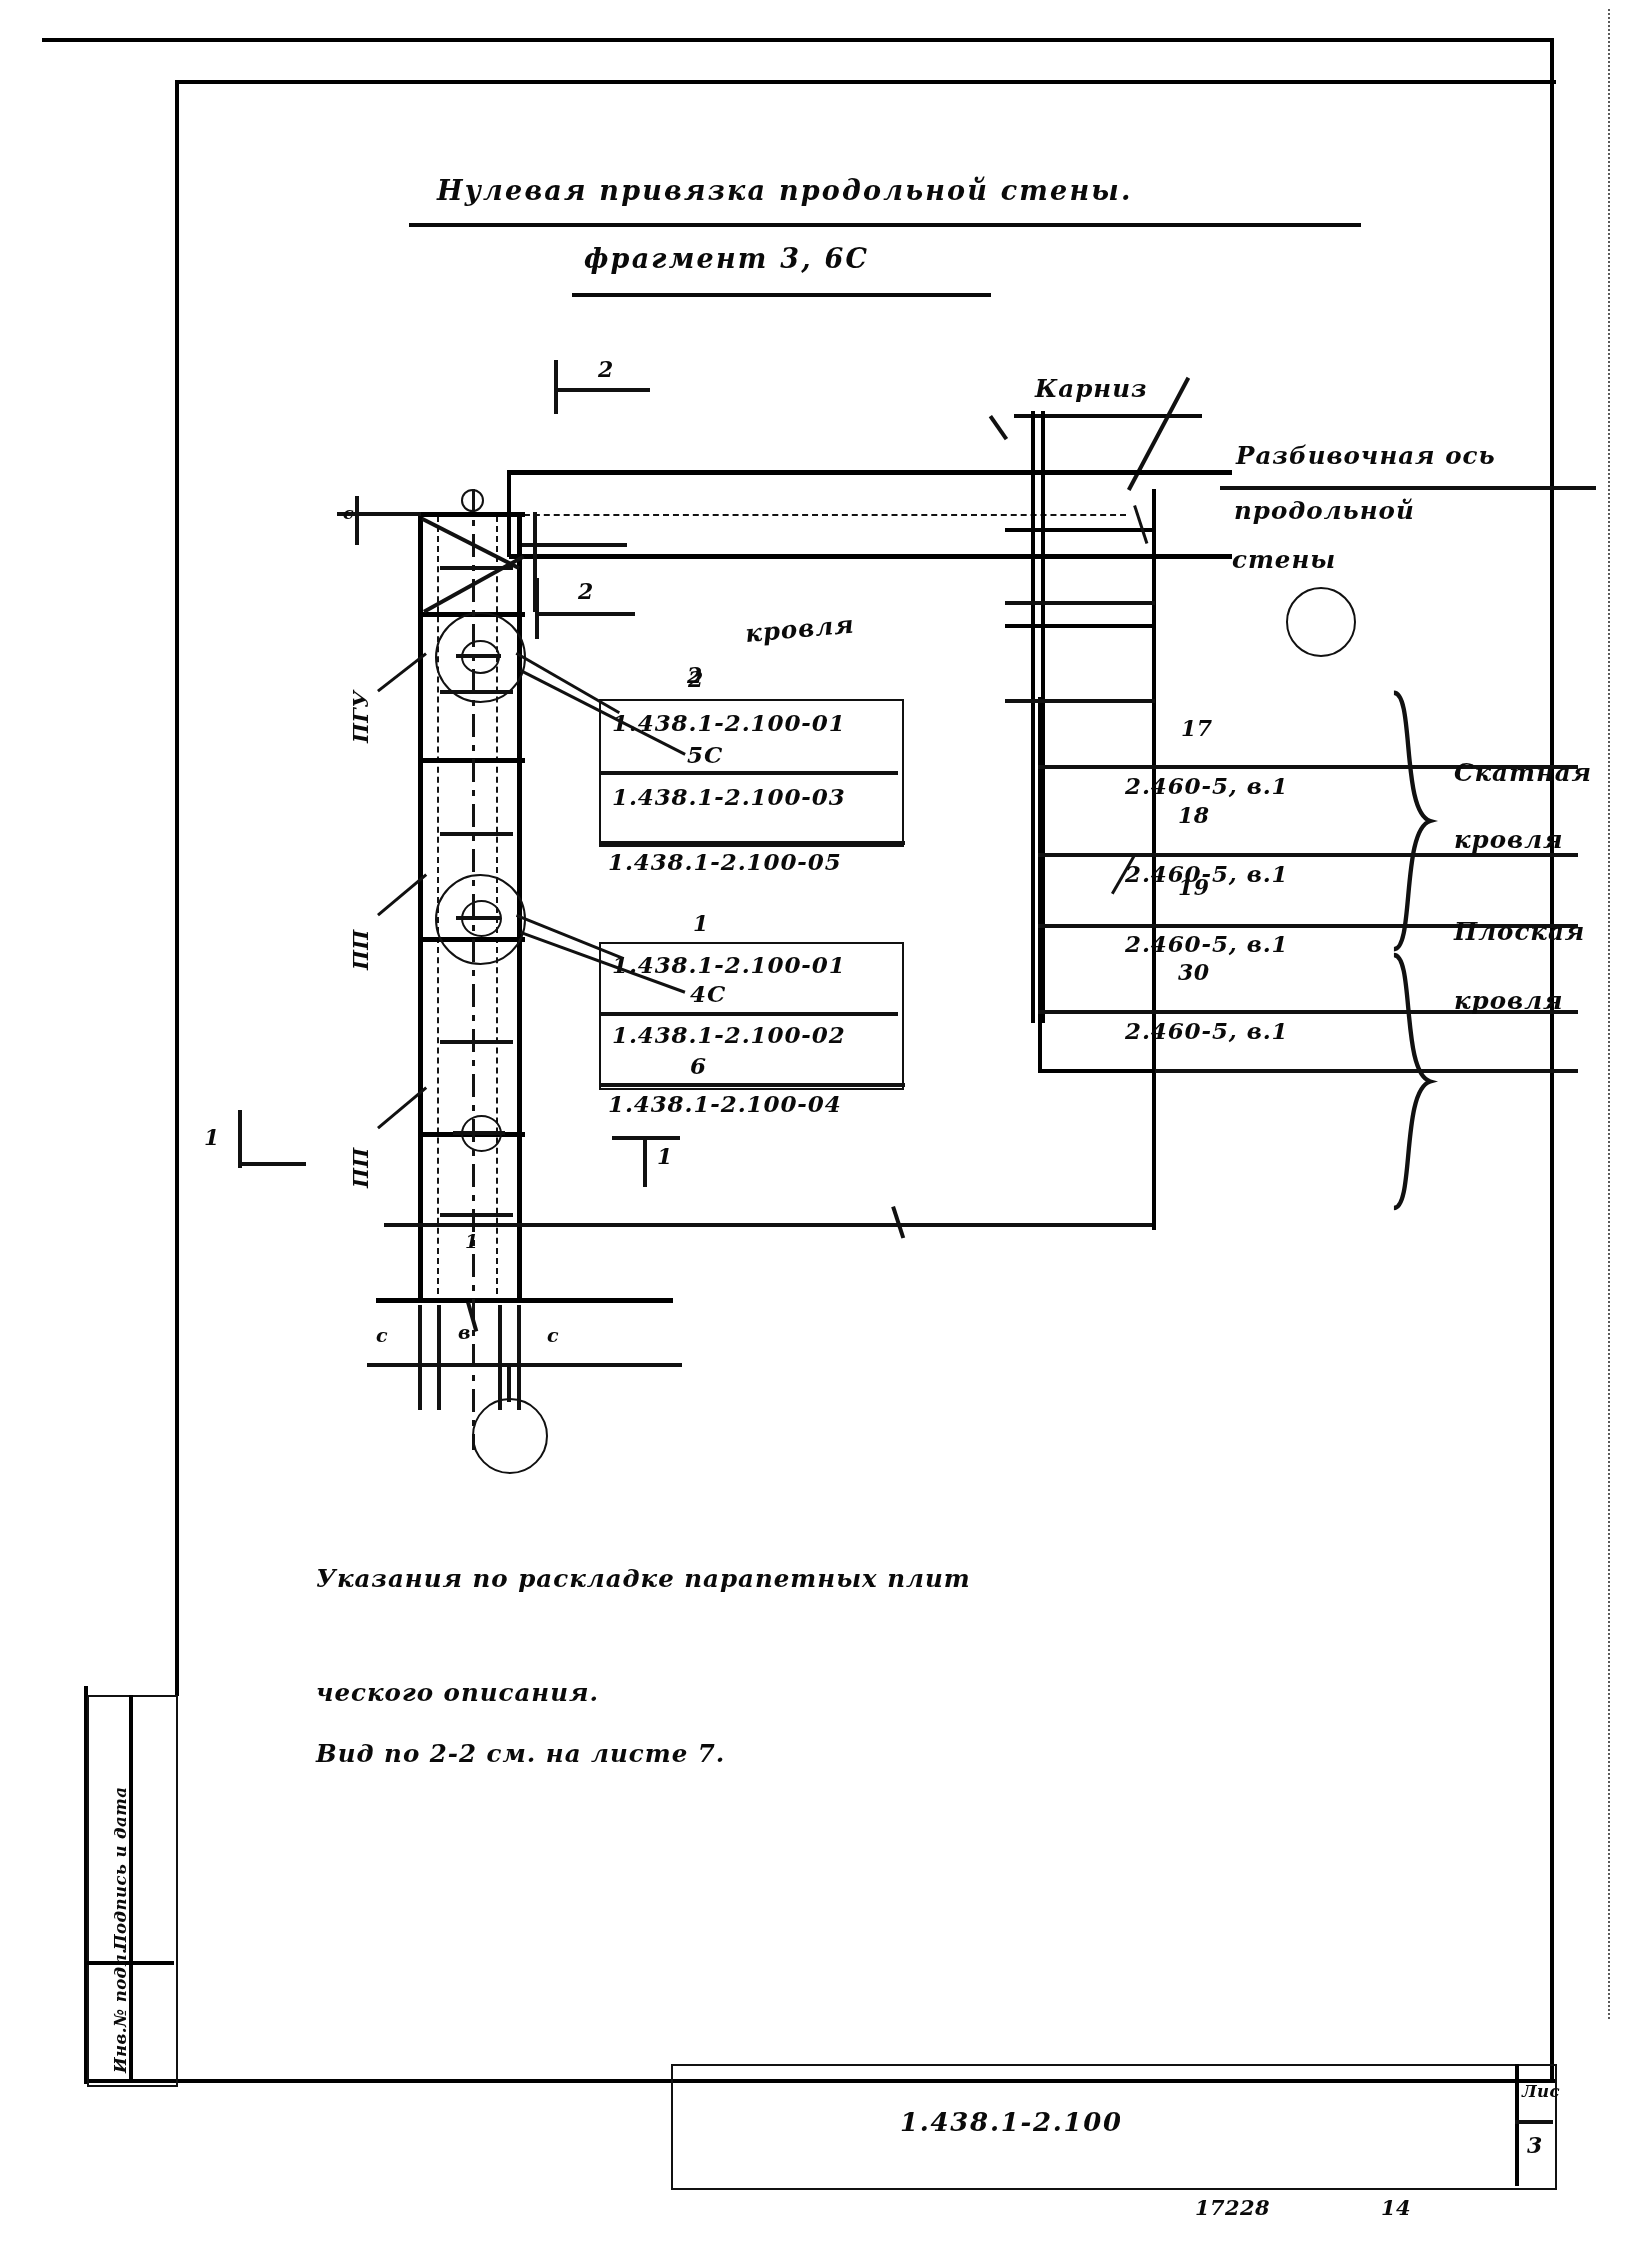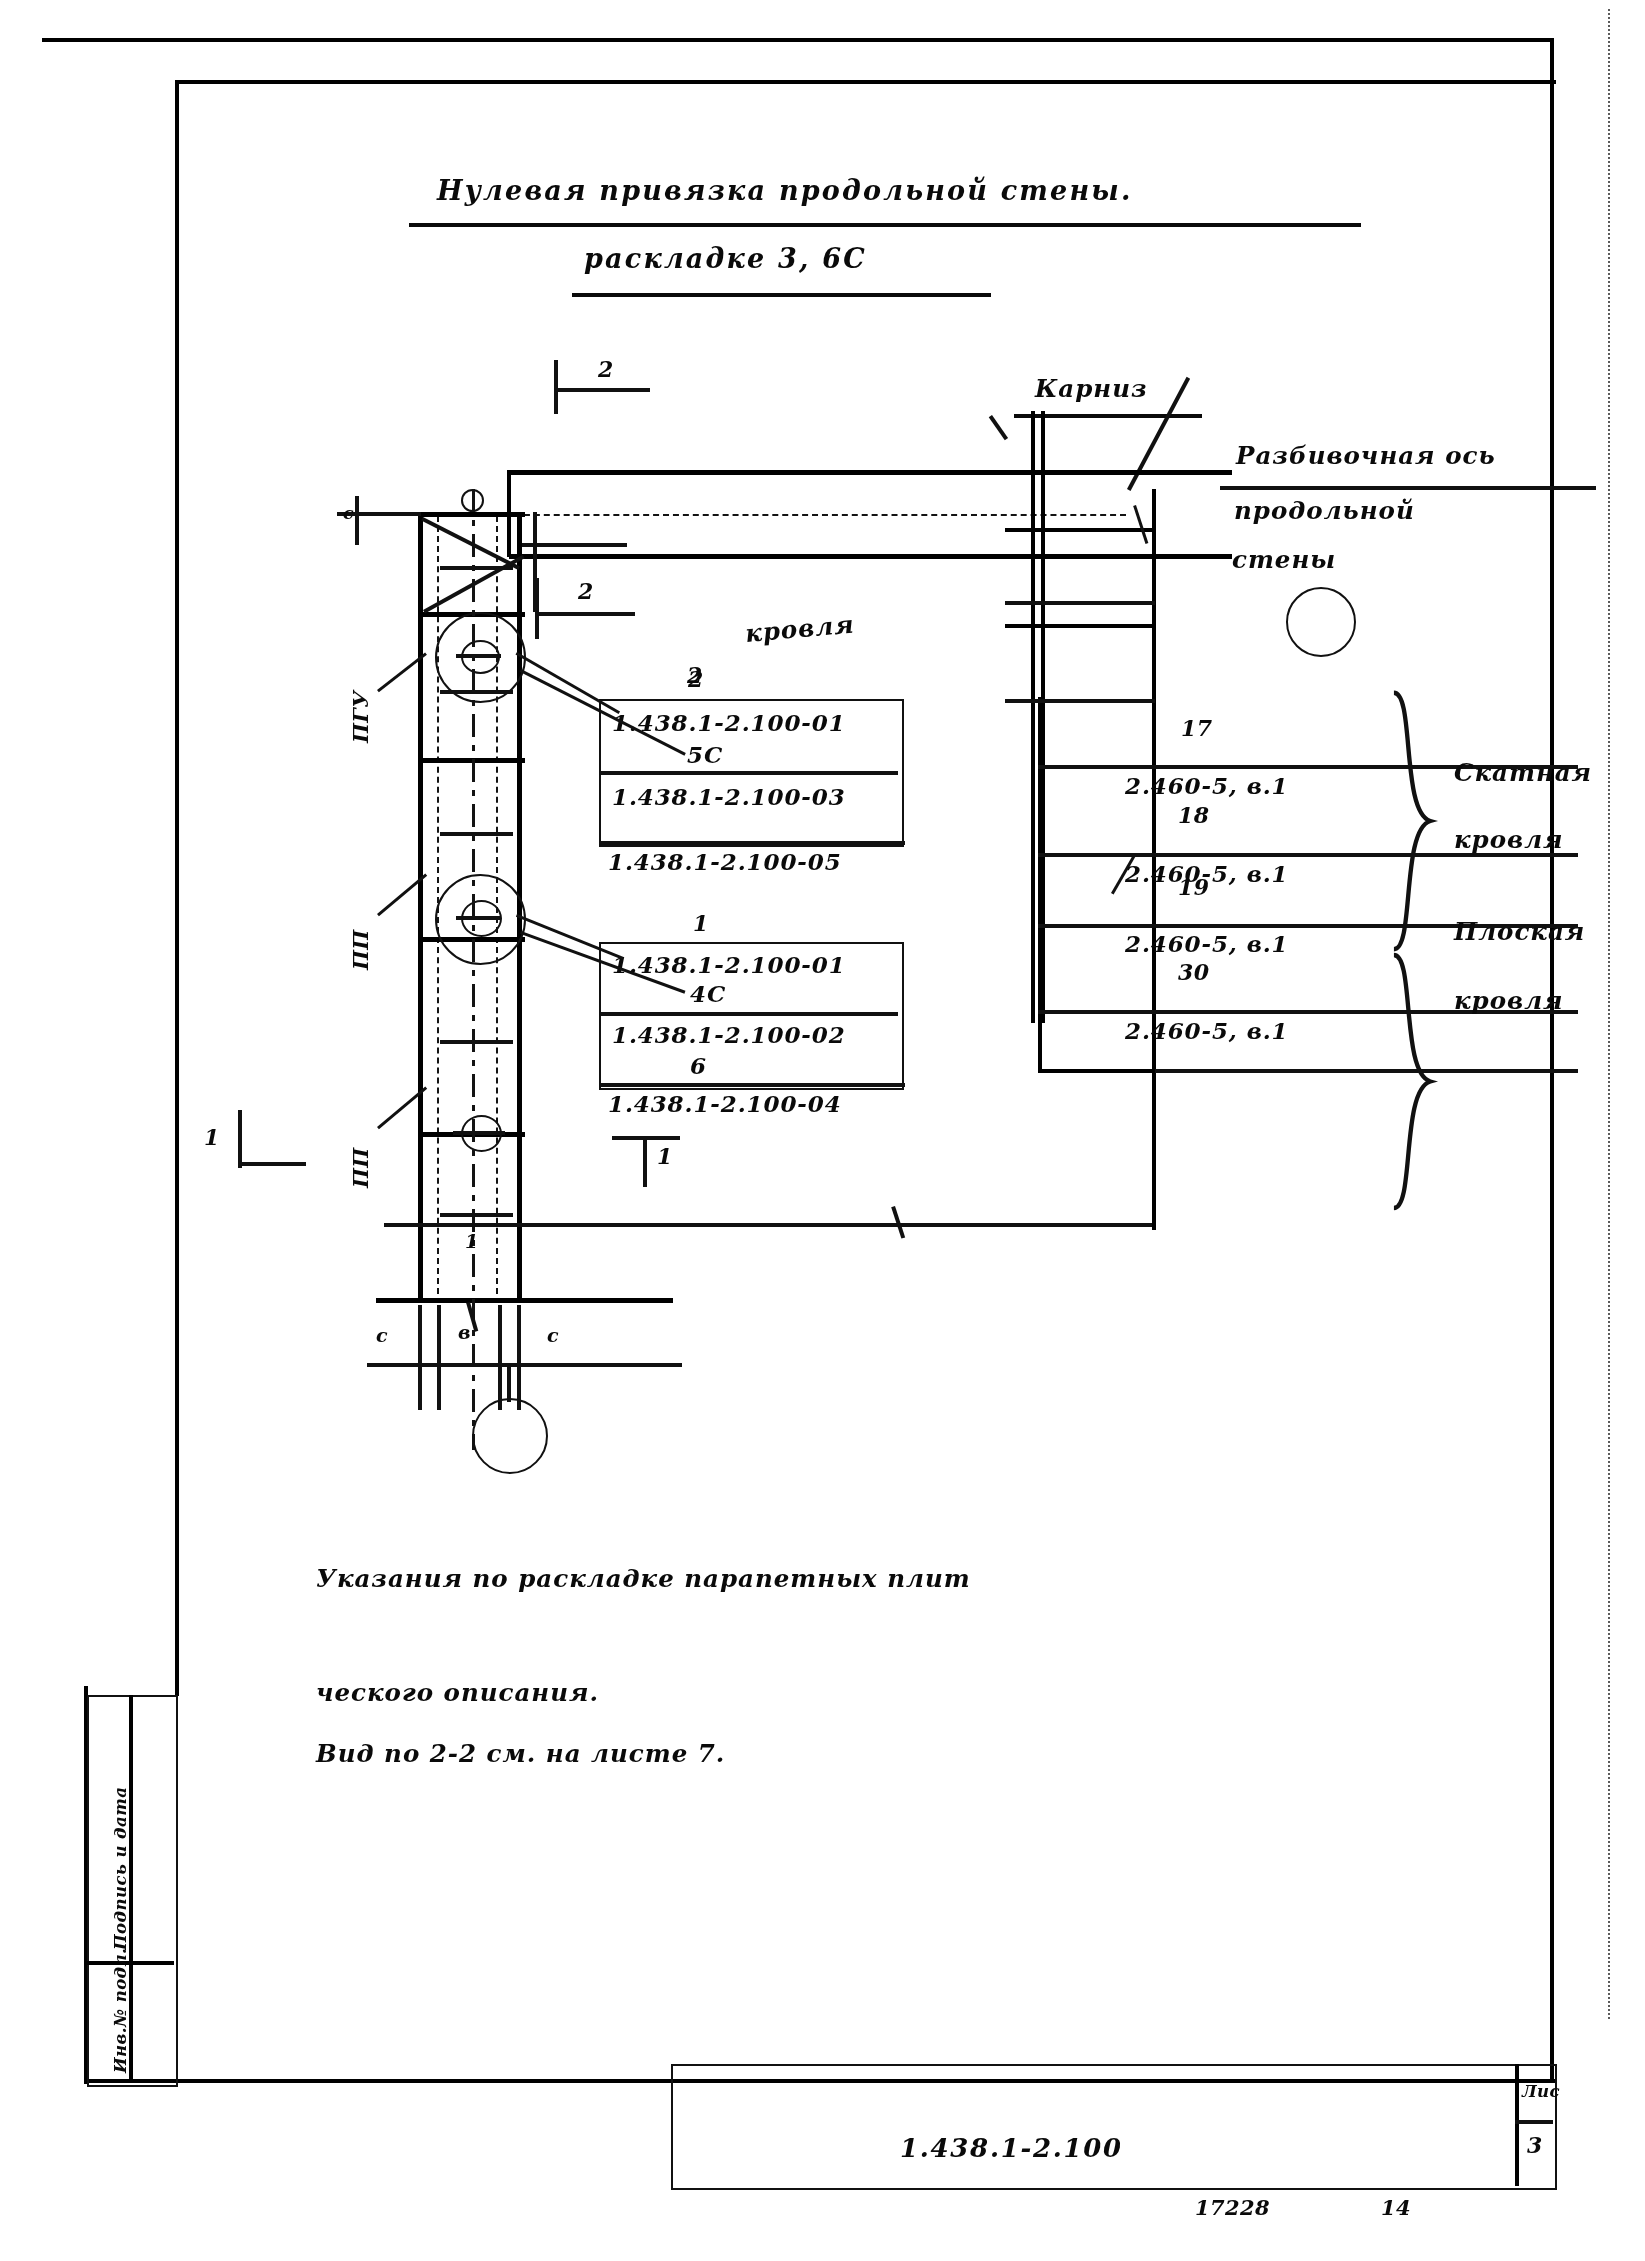--- a/index.html
+++ b/index.html
@@ -33,21 +33,21 @@
     color:#0a0a0a;white-space:nowrap;
     letter-spacing:0.4px;
     transform-origin:left top;
   }
   .t-title{font-size:27px;letter-spacing:2.2px;}
   .t-note{font-size:24.5px;letter-spacing:1px;}
   .t-code{font-size:23px;letter-spacing:0.9px;}
   .t-sm{font-size:21px;}
   .t-xs{font-size:19px;}
   .t-num{font-size:22px;}
-  .t-stamp{font-size:26px;letter-spacing:1.7px;margin-top:26px;}
+  .t-stamp{font-size:26px;letter-spacing:1.7px;}
   .t-tiny{font-size:16.6px;}
   .uline{position:absolute;height:4.4px;background:#0a0a0a;}
 
   
   .rot90{transform:rotate(-90deg);transform-origin:left top;}
 
   
   .bx{position:absolute;border:2.6px solid #111;}
 </style>
 </head>
@@ -59,21 +59,21 @@
   <div class="ln vl thick" style="left:1550px;top:38px;width:4.4px;height:2045px;"></div>
   <div class="ln hl thick" style="left:175px;top:80px;width:1381px;height:4.4px;"></div>
   <div class="ln vl thick" style="left:175px;top:80px;width:4.4px;height:1616px;"></div>
   <div class="ln hl thick" style="left:84px;top:2079px;width:1471px;height:4.4px;"></div>
   <div class="ln vl thick" style="left:84px;top:1686px;width:4.4px;height:398px;"></div>
 
   <div class="dash-v" style="left:1608px;top:8.7px;height:2010px;border-left:2.6px dotted #5a5a5a;"></div>
 
   <div class="hand t-title" style="left:437px;top:175px;">Нулевая привязка продольной стены.</div>
   <div class="uline" style="left:409px;top:223px;width:952px;"></div>
-  <div class="hand t-title" style="left:584px;top:243px;">раскладке 3, 6С</div>
+  <div class="hand t-title" style="left:584px;top:243px;">фрагмент 3, 6С</div>
   <div class="uline" style="left:572px;top:293px;width:419px;"></div>
 
   <div class="ln vl" style="left:554px;top:360px;width:4.4px;height:54px;"></div>
   <div class="ln hl" style="left:554px;top:388px;width:96px;height:4.4px;"></div>
   <div class="hand t-num" style="left:598px;top:356px;">2</div>
 
   <div class="hand t-note" style="left:1035px;top:374px;">Карниз</div>
   <div class="uline" style="left:1014px;top:414px;width:188px;height:3.5px;"></div>
   <div class="ln" style="left:992px;top:415px;width:28px;height:3.5px;transform:rotate(55deg);transform-origin:left top;"></div>
 

